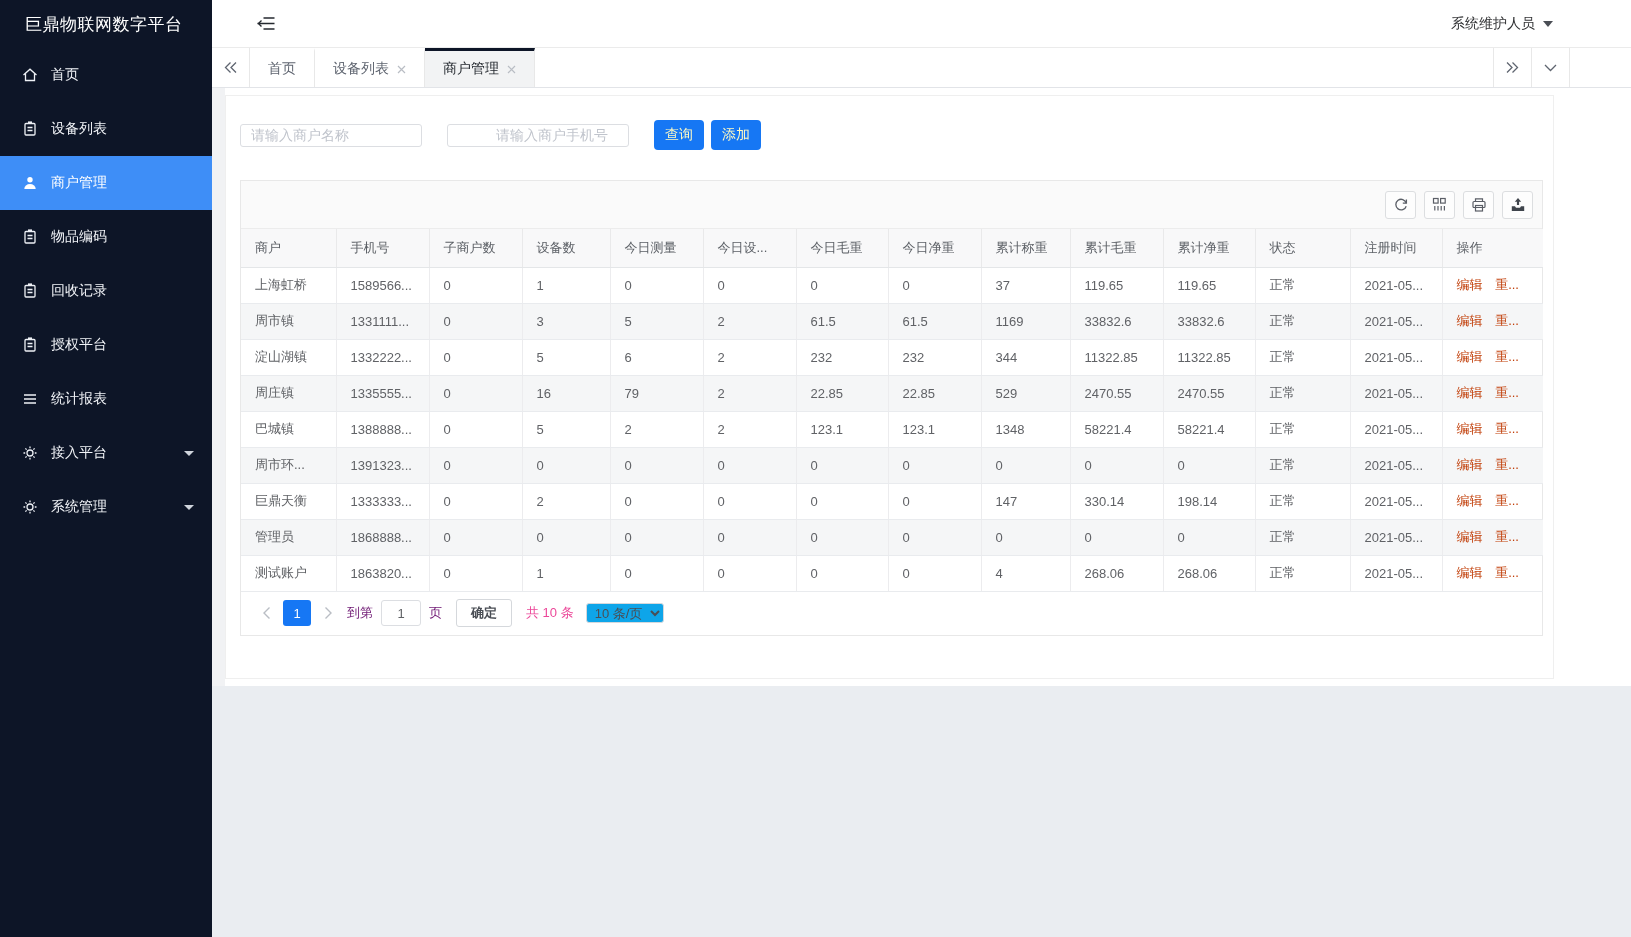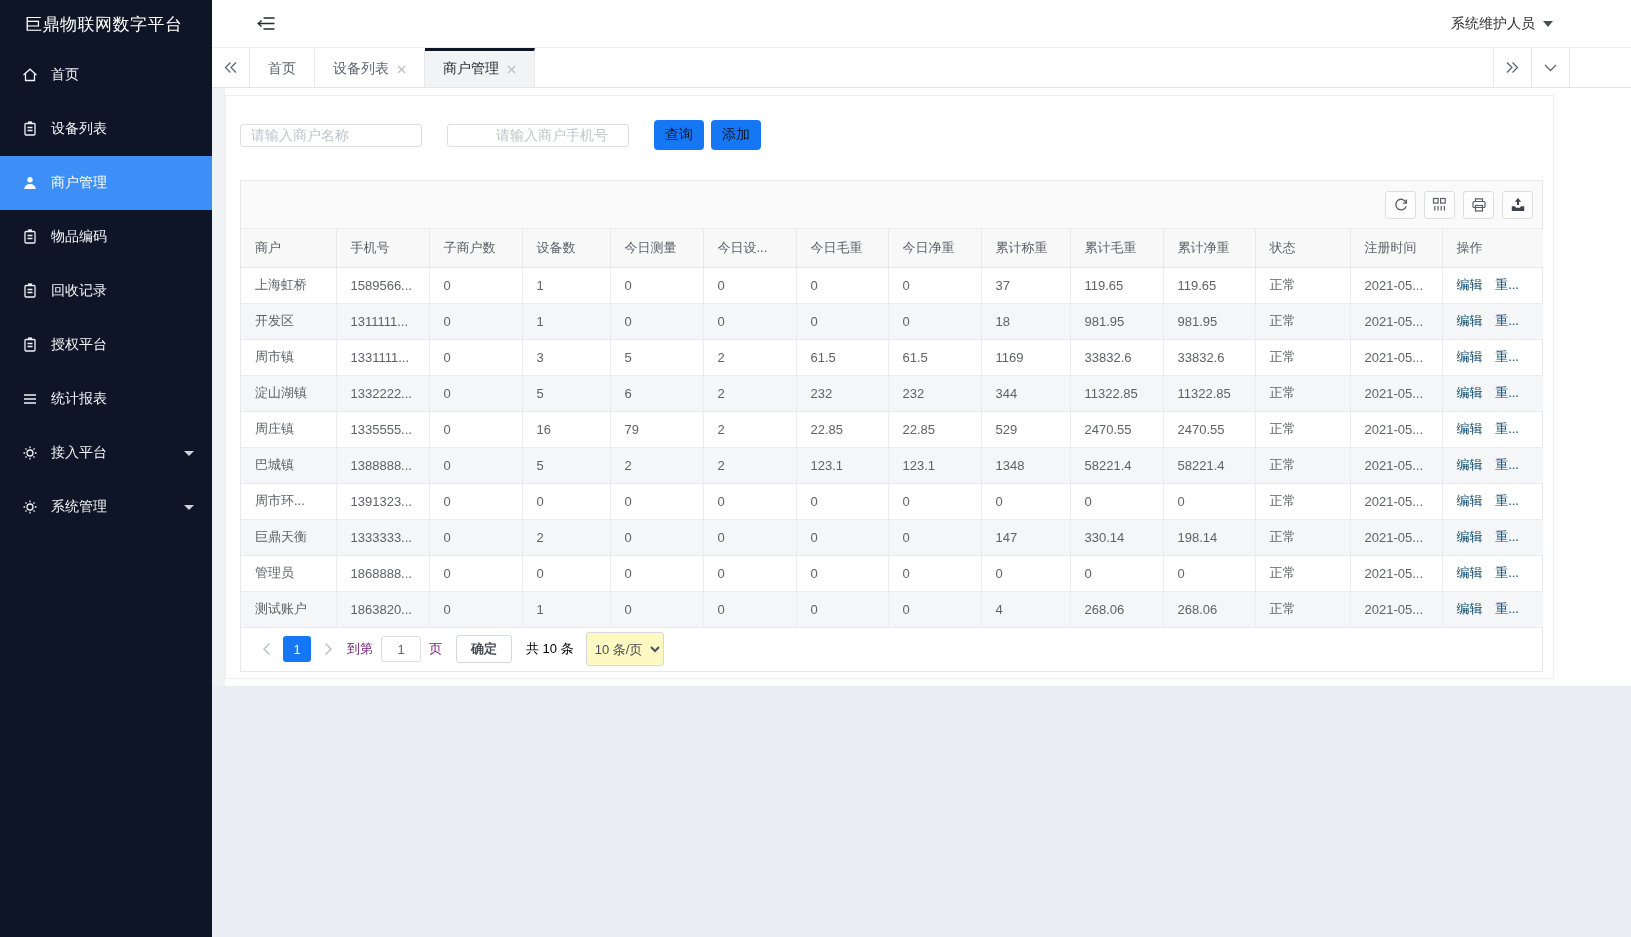--- a/index.html
+++ b/index.html
@@ -61,21 +61,21 @@
   .filter-row { display: flex; align-items: center; }
   .filter-input {
     width: 182px; height: 23px; border: 1px solid #dcdee2; border-radius: 3px;
     padding: 0 10px; font-size: 14px; color: #606266; outline: none;
     font-family: "Liberation Sans", "DejaVu Sans", sans-serif;
   }
   .filter-input::placeholder { color: #c0c4cc; }
   .filter-input + .filter-input { margin-left: 25px; padding-left: 48px; }
   .btn-primary {
     height: 30px; padding: 0 11px; margin-left: 25px; border: none; border-radius: 4px;
-    background: #1677f4; color: #0f172a; font-size: 14px; cursor: pointer;
+    background: #1677f4; color: #fef9c3; font-size: 14px; cursor: pointer;
     font-family: "Liberation Sans", "DejaVu Sans", sans-serif;
   }
   .btn-primary + .btn-primary { margin-left: 7px; }
   
   .panel { margin-top: 30px; border: 1px solid #e8e8e8; width: 1303px; }
   .panel-toolbar {
     height: 48px; background: #fafafa; border-bottom: 1px solid #ececec;
     display: flex; align-items: center; justify-content: flex-end; padding-right: 9px;
   }
   .tool-btn {
@@ -90,43 +90,43 @@
     border-right: 1px solid #e9e9ea; border-bottom: 1px solid #e4e6e8;
     white-space: nowrap; overflow: hidden;
   }
   thead th:last-child, tbody td:last-child { border-right: none; }
   tbody td {
     height: 36px; font-size: 13px; color: #606266; padding-left: 14px;
     border-right: 1px solid #ececee; border-bottom: 1px solid #e9ebee;
     white-space: nowrap; overflow: hidden;
   }
   tbody tr:nth-of-type(even) { background: #f5f6f7; }
-  .op-link { color: #0c4a6e; text-decoration: none; cursor: pointer; margin-right: 9px; }
+  .op-link { color: #c2410c; text-decoration: none; cursor: pointer; margin-right: 9px; }
   
   .pagination { height: 43px; display: flex; align-items: center; padding-left: 14px; background: #fff; }
   .pg-nav { width: 22px; height: 26px; display: flex; align-items: center; justify-content: center; cursor: pointer; }
   .pg-page {
     min-width: 28px; height: 26px; margin: 0 6px; border-radius: 3px; background: #1677f4;
     color: #fff; font-size: 13px; display: flex; align-items: center; justify-content: center; cursor: pointer;
   }
   .pg-label { color: #701a75; font-size: 13px; margin: 0 8px; }
   .pg-input {
     width: 40px; height: 26px; border: 1px solid #dcdee2; border-radius: 3px;
     text-align: center; font-size: 13px; color: #606266; outline: none;
     font-family: "Liberation Sans", "DejaVu Sans", sans-serif;
   }
   .pg-confirm {
     height: 28px; padding: 0 14px; margin-left: 6px; background: #fff;
     border: 1px solid #d5d8dc; border-radius: 3px; font-size: 13px; font-weight: bold;
     color: #4a4e55; cursor: pointer; font-family: "Liberation Sans", "DejaVu Sans", sans-serif;
   }
-  .pg-total { font-size: 13px; color: #000000; margin-left: 14px; }
+  .pg-total { font-size: 13px; color: #ec4899; margin-left: 14px; }
   .pg-size {
-    height: 34px; margin-left: 12px; border: 1px solid #d5d8dc; border-radius: 3px;
-    font-size: 13px; color: #4a4e55; background: #fef9c3; padding: 0 4px;
+    height: 20px; margin-left: 12px; border: 1px solid #d5d8dc; border-radius: 3px;
+    font-size: 13px; color: #4a4e55; background: #0ea5e9; padding: 0 4px;
     font-family: "Liberation Sans", "DejaVu Sans", sans-serif;
   }
   .page-rest { flex: 1; background: #eaedf1; }
   svg { display: block; }
 </style>
 </head>
 <body>
 
 <aside class="sidebar">
   <div class="sidebar-title">巨鼎物联网数字平台</div>
@@ -371,39 +371,20 @@
                 <td>119.65</td>
                 <td>119.65</td>
                 <td>正常</td>
                 <td>2021-05...</td>
                 <td>
                   <a class="op-link">编辑</a>
                   <a class="op-link">重...</a>
                 </td>
               </tr>
 
-              <tr>
-                <td>开发区</td>
-                <td>1311111...</td>
-                <td>0</td>
-                <td>1</td>
-                <td>0</td>
-                <td>0</td>
-                <td>0</td>
-                <td>0</td>
-                <td>18</td>
-                <td>981.95</td>
-                <td>981.95</td>
-                <td>正常</td>
-                <td>2021-05...</td>
-                <td>
-                  <a class="op-link">编辑</a>
-                  <a class="op-link">重...</a>
-                </td>
-              </tr>
 
               <tr>
                 <td>周市镇</td>
                 <td>1331111...</td>
                 <td>0</td>
                 <td>3</td>
                 <td>5</td>
                 <td>2</td>
                 <td>61.5</td>
                 <td>61.5</td>

